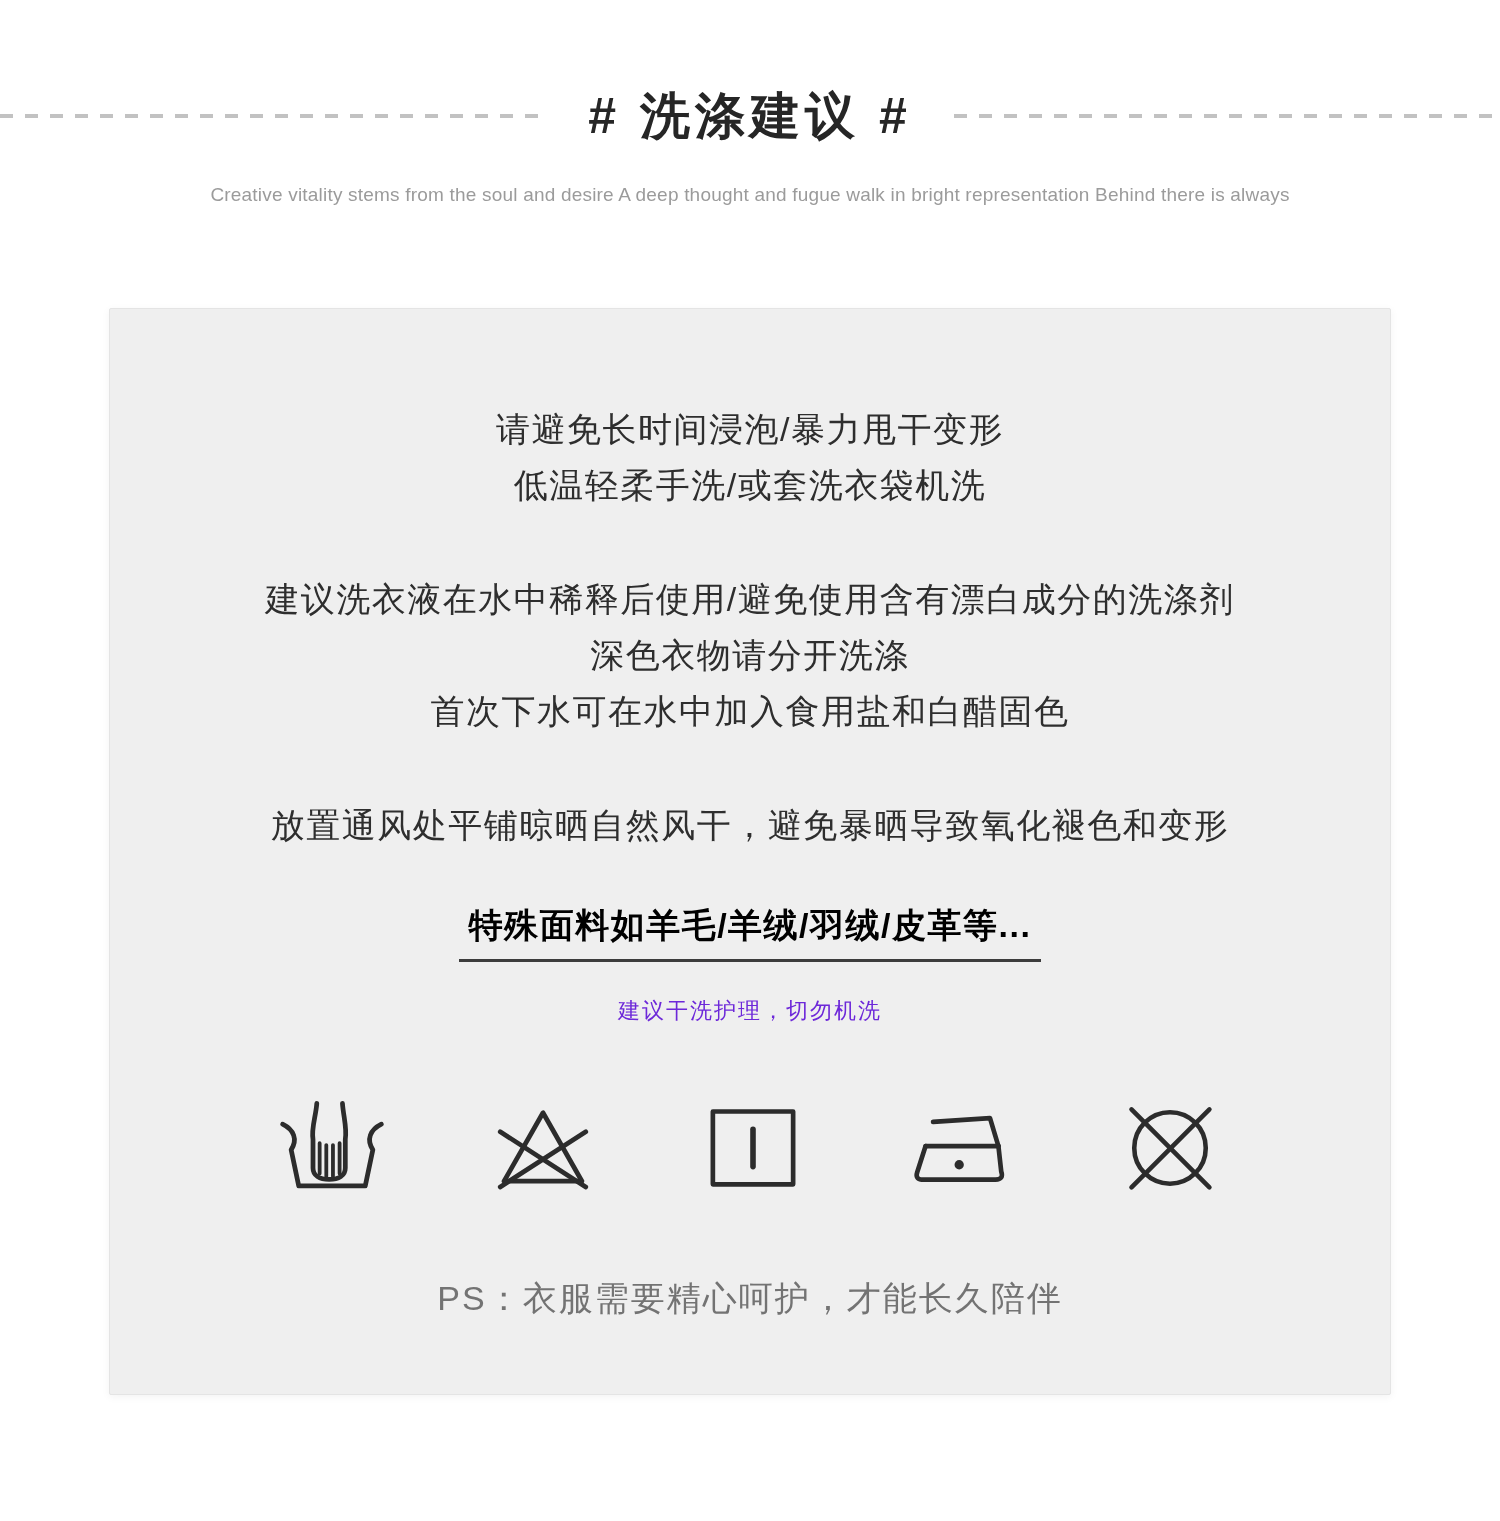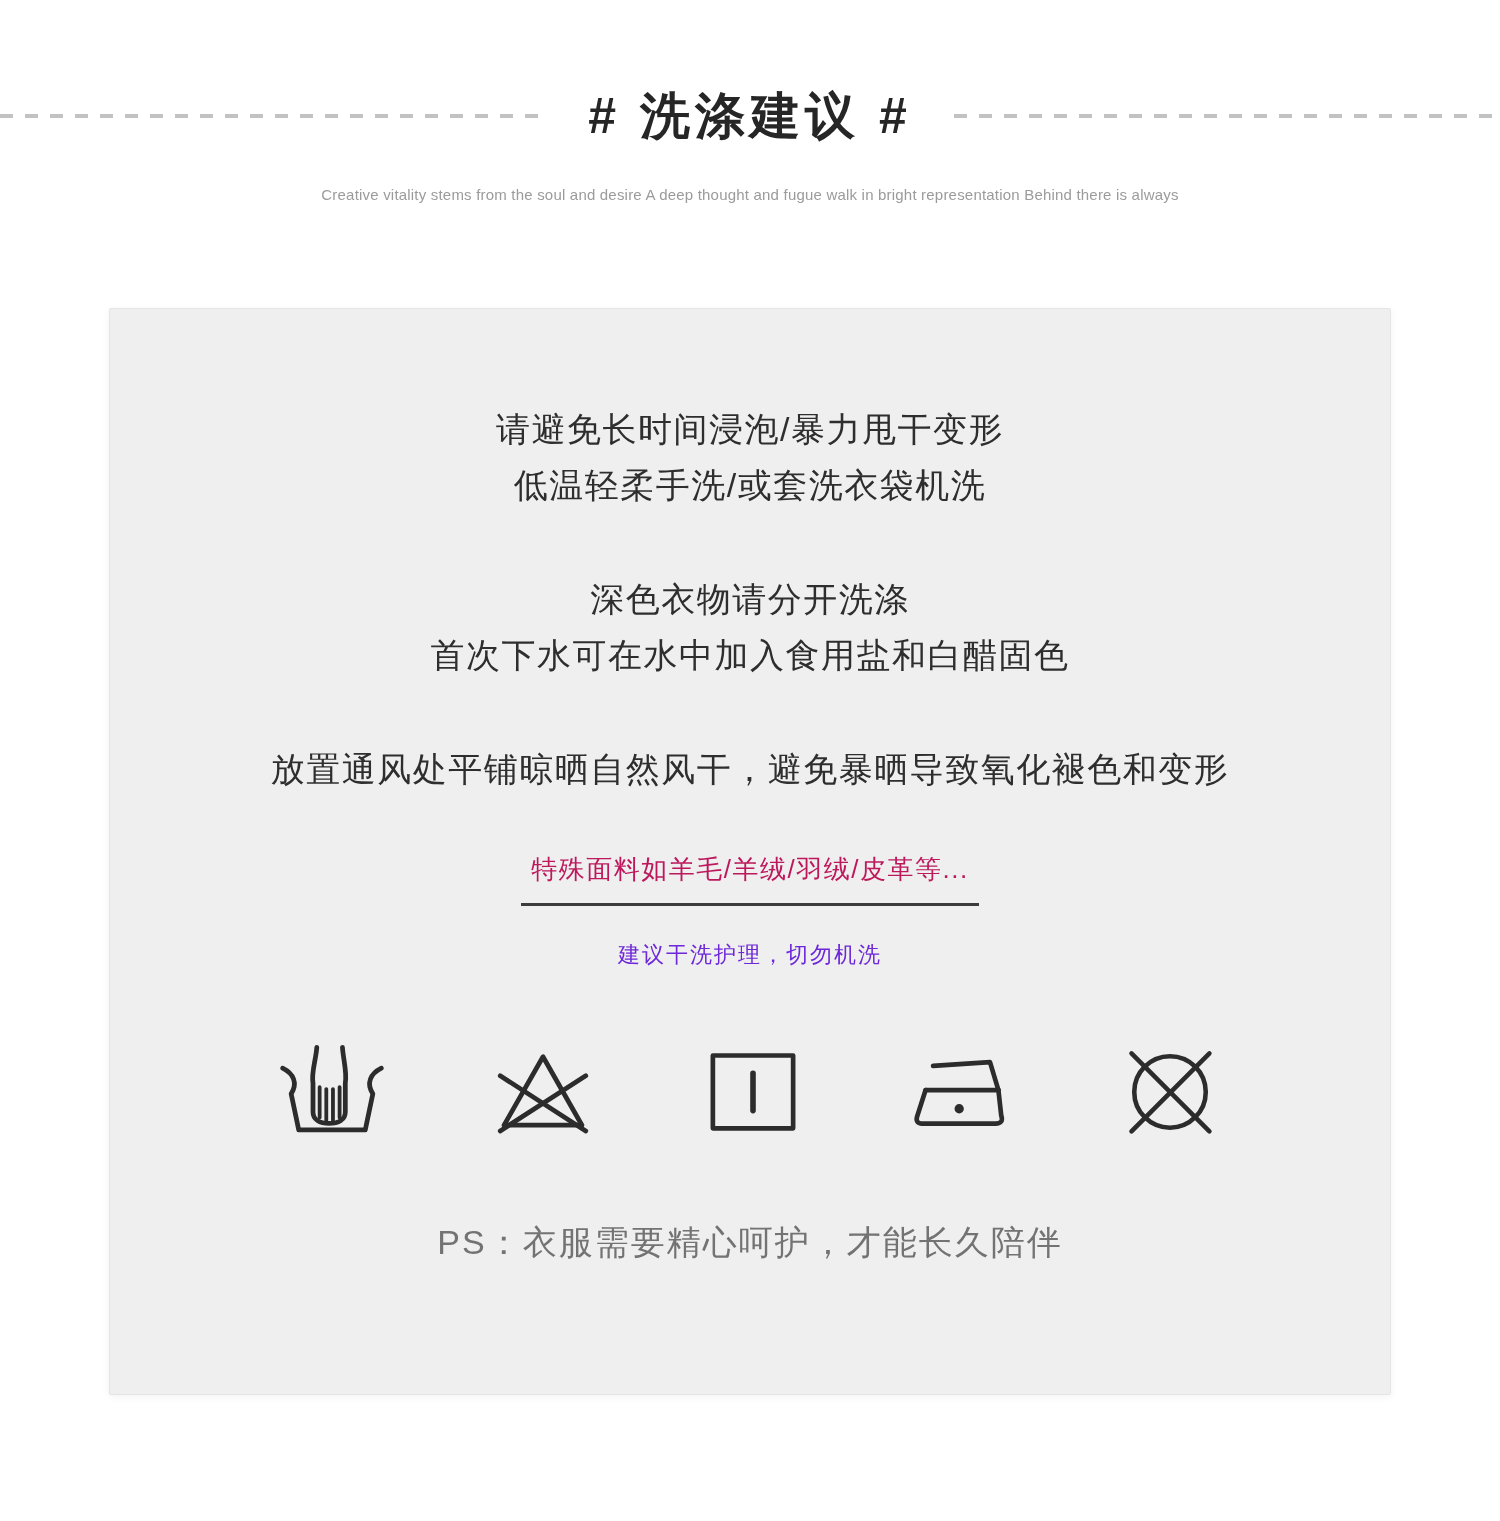--- a/index.html
+++ b/index.html
@@ -28,21 +28,21 @@
     font-size: 50px;
     line-height: 64px;
     font-weight: bold;
     color: #262626;
     letter-spacing: 5px;
     white-space: nowrap;
   }
   .tagline {
     margin-top: 38px;
     text-align: center;
-    font-size: 15px;
+    font-size: 19px;
     line-height: 17px;
     color: #9b9b9b;
     letter-spacing: 0.2px;
   }
   .care-panel {
     box-sizing: border-box;
     width: 1282px;
     height: 1087px;
     margin: 105px auto 0;
     background: #efefef;
@@ -57,25 +57,25 @@
     line-height: 56px;
     color: #2e2e2e;
     letter-spacing: 1.5px;
     font-weight: 500;
   }
   .block-detergent { margin-top: 58px; }
   .block-drying   { margin-top: 58px; text-align: center; }
   .block-special  { margin-top: 52px; }
   .special-underline {
     display: inline-block;
-    font-size: 26px;
+    font-size: 34px;
     line-height: 40px;
-    color: #be185d;
+    color: #000000;
     letter-spacing: 1.5px;
-    font-weight: 400;
+    font-weight: 700;
     padding: 0 10px 14px;
     border-bottom: 3px solid #3c3c3c;
   }
   .warning-red {
     margin-top: 26px;
     font-size: 22px;
     line-height: 46px;
     color: #6d28d9;
     letter-spacing: 2px;
     font-weight: 500;
@@ -117,20 +117,21 @@
   </div>
 </div>
 
 <div class="care-panel">
   <div class="block-basic">
     <div class="line">请避免长时间浸泡/暴力甩干变形</div>
     <div class="line">低温轻柔手洗/或套洗衣袋机洗</div>
   </div>
 
   <div class="block-detergent">
+    <div class="line">建议洗衣液在水中稀释后使用/避免使用含有漂白成分的洗涤剂</div>
     <div class="line">深色衣物请分开洗涤</div>
     <div class="line">首次下水可在水中加入食用盐和白醋固色</div>
   </div>
 
   <div class="block-drying">
     <div class="line">放置通风处平铺晾晒自然风干，避免暴晒导致氧化褪色和变形</div>
   </div>
 
   <div class="block-special">
     <span class="special-underline">特殊面料如羊毛/羊绒/羽绒/皮革等...</span>

